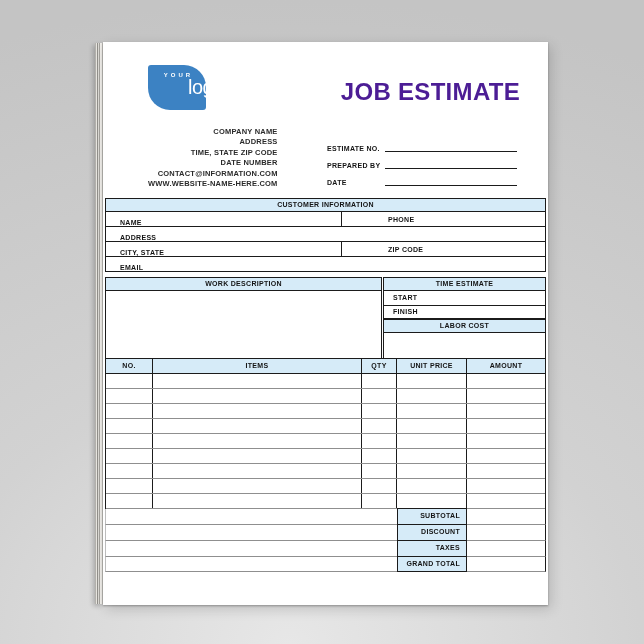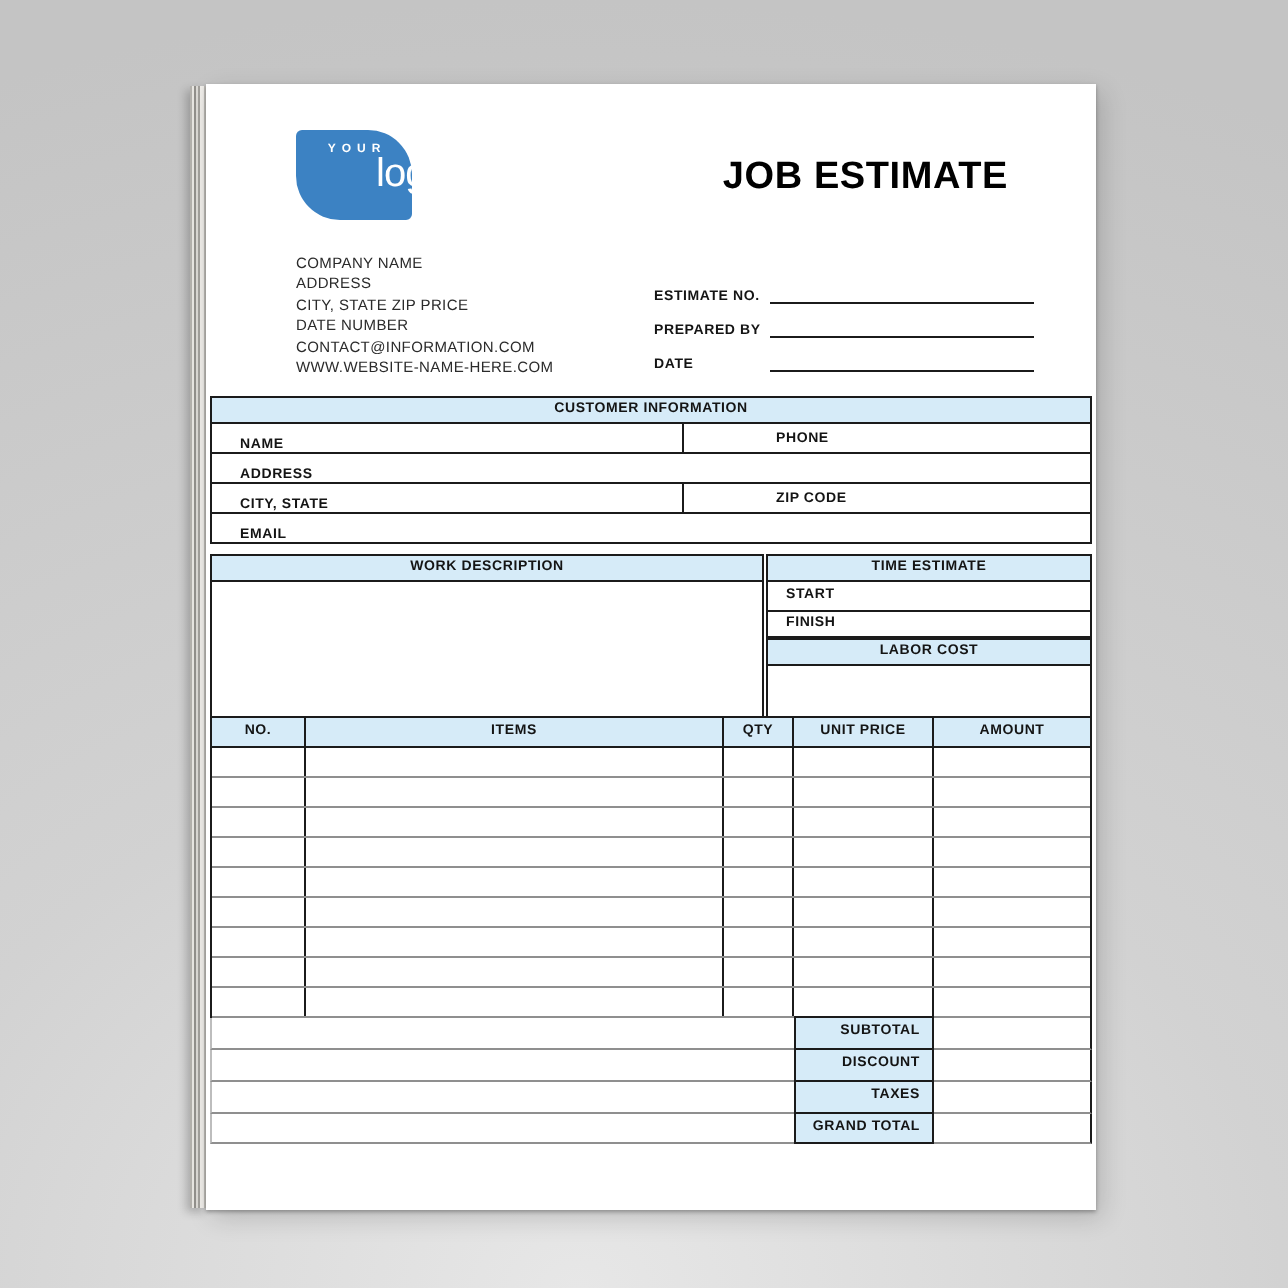--- a/index.html
+++ b/index.html
@@ -29,29 +29,29 @@
   .logo {
     position:absolute; left:45px; top:23px; width:58px; height:45px;
     background:#3c82c3;
     border-radius: 3px 22px 3px 22px;
     color:#fff; text-align:center;
   }
   .logo-your { margin-top:7px; font-size:6px; font-weight:bold; letter-spacing:3px; padding-left:3px; }
   .logo-main { font-size:20px; font-weight:normal; line-height:19px; letter-spacing:-0.5px;margin-left:40px; }
 
   .title {
-    position:absolute; right:44px; top:36px;
-    font-size:19px; font-weight:bold; letter-spacing:.3px; color:#000000;
+    position:absolute; right:28px; top:36px;
+    font-size:24px; font-weight:bold; letter-spacing:.3px; color:#4c1d95;
     white-space:nowrap;
   }
 
   .company { position:absolute; left:45px; top:85px; }
   .company div {
-    font-size:7.5px; font-weight:normal; letter-spacing:.2px;
-    color:#2b2b2b; line-height:10.4px; white-space:nowrap;
+    font-size:7.5px; font-weight:bold; letter-spacing:.2px;
+    color:#2b2b2b; line-height:10.4px; white-space:nowrap;text-align:right;
   }
 
   .meta { position:absolute; left:224px; top:97px; width:190px; }
   .meta-row { display:flex; align-items:flex-end; height:13px; margin-bottom:4px; }
   .meta-row .lbl { width:58px; font-size:7px; font-weight:bold; letter-spacing:.3px; color:#141414; }
   .meta-line { flex:1; height:11px; border-bottom:1px solid #1b1b1b; }
 
   
   .lbl7 { font-size:7px; font-weight:bold; letter-spacing:.3px; color:#141414; }
 
@@ -137,21 +137,21 @@
     <div class="logo">
       <div class="logo-your">YOUR</div>
       <div class="logo-main">logo</div>
     </div>
 
     <div class="title">JOB ESTIMATE</div>
 
     <div class="company">
       <div>COMPANY NAME</div>
       <div>ADDRESS</div>
-      <div>CITY, STATE ZIP PRICE</div>
+      <div>TIME, STATE ZIP CODE</div>
       <div>DATE NUMBER</div>
       <div>CONTACT@INFORMATION.COM</div>
       <div>WWW.WEBSITE-NAME-HERE.COM</div>
     </div>
 
     <div class="meta">
       <div class="meta-row">
         <span class="lbl">ESTIMATE NO.</span>
         <span class="meta-line"></span>
       </div>

